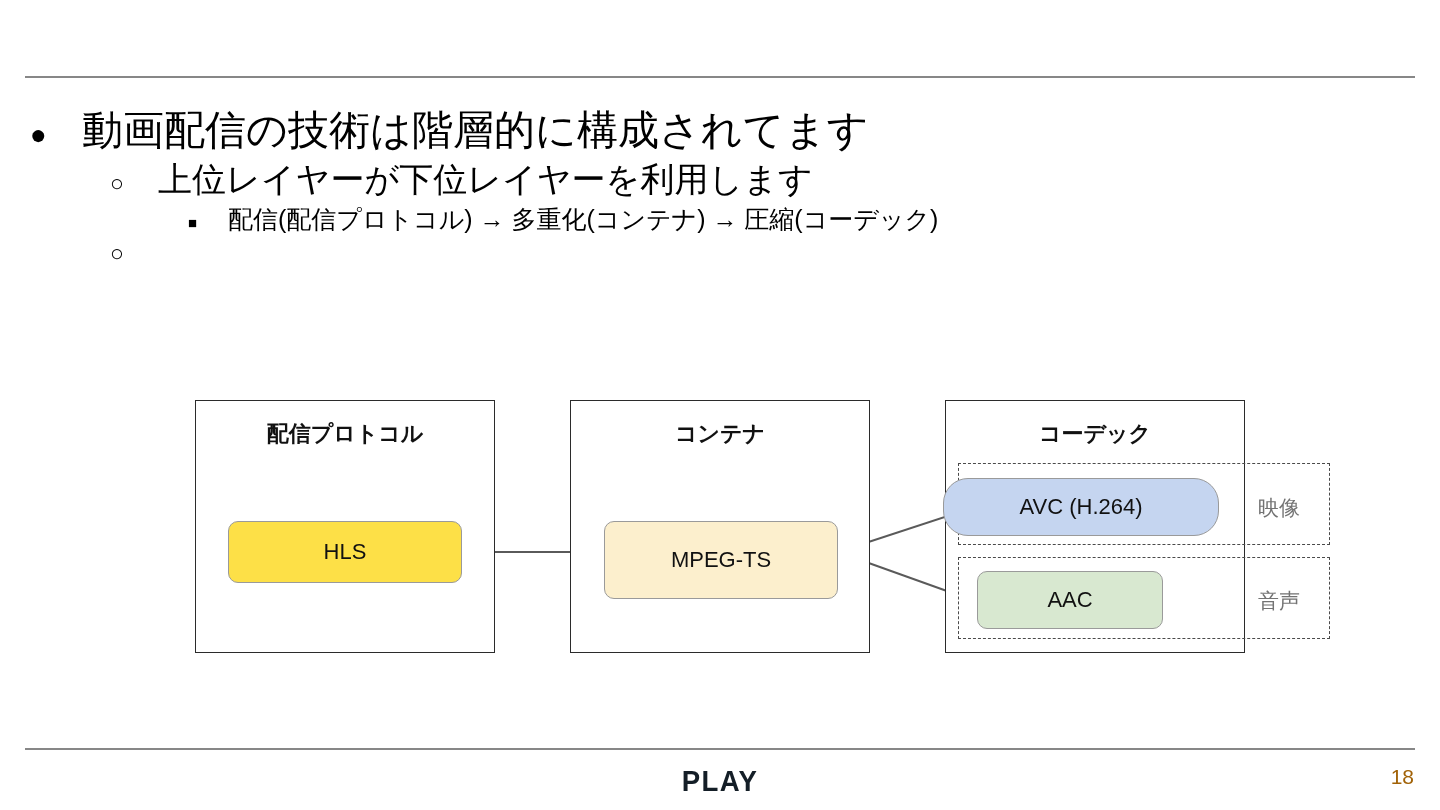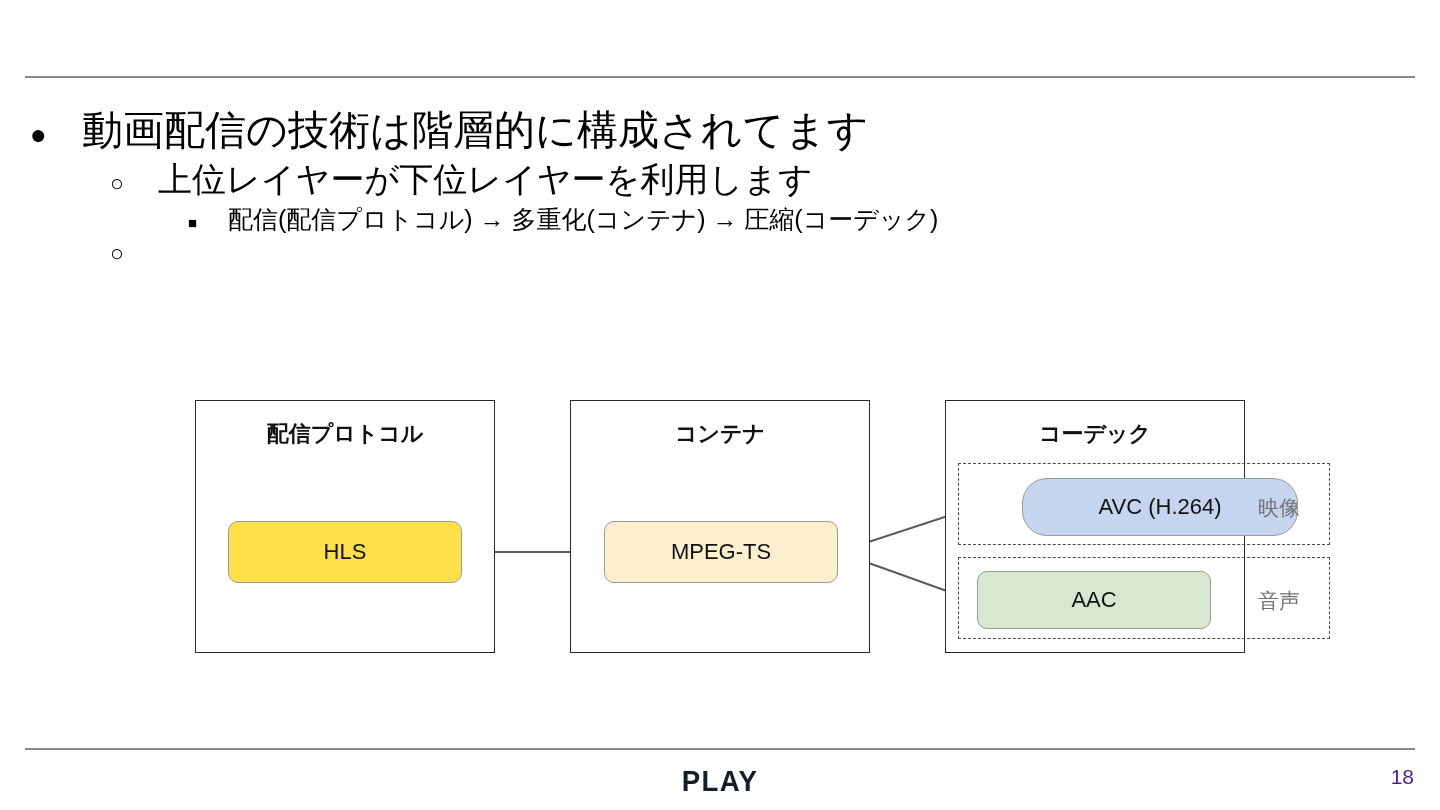--- a/index.html
+++ b/index.html
@@ -148,21 +148,21 @@
     color: #141e27;
     font-family: "Liberation Sans Narrow", "Liberation Sans", sans-serif;
     transform: scaleX(0.92);
   }
 
   .page-number {
     position: absolute;
     right: 26px;
     top: 765px;
     font-size: 21px;
-    color: #4c1d95;
+    color: #a16207;
   }
 </style>
 </head>
 <body>
 
 <div id="slide">
 
   <div class="header-rule"></div>
 
   <div class="bullets">
@@ -206,36 +206,36 @@
   <div class="layer-box" style="left:195px; top:400px; width:300px; height:253px;">
     <div class="layer-title">配信プロトコル</div>
   </div>
   <div class="node" style="left:228px; top:521px; width:234px; height:62px; background:#fde047;">
     <span>HLS</span>
   </div>
 
   <div class="layer-box" style="left:570px; top:400px; width:300px; height:253px;">
     <div class="layer-title">コンテナ</div>
   </div>
-  <div class="node" style="left:604px; top:521px; width:234px; height:62px; background:#fcefcd;">
+  <div class="node" style="left:604px; top:521px; width:234px; height:78px; background:#fcefcd;">
     <span>MPEG-TS</span>
   </div>
 
   <div class="layer-box" style="left:945px; top:400px; width:300px; height:253px;">
     <div class="layer-title">コーデック</div>
   </div>
 
   <div class="dashed-group" style="left:958px; top:463px; width:372px; height:82px;"></div>
-  <div class="node" style="left:1022px; top:478px; width:276px; height:58px; background:#c5d5f0;border-radius:25px;">
+  <div class="node" style="left:943px; top:478px; width:276px; height:58px; background:#c5d5f0;border-radius:25px;">
     <span>AVC (H.264)</span>
   </div>
   <div class="group-label" style="left:1258px; top:494px;">映像</div>
 
   <div class="dashed-group" style="left:958px; top:557px; width:372px; height:82px;"></div>
-  <div class="node" style="left:977px; top:571px; width:234px; height:58px; background:#d8e8d0;">
+  <div class="node" style="left:977px; top:571px; width:186px; height:58px; background:#d8e8d0;">
     <span>AAC</span>
   </div>
   <div class="group-label" style="left:1258px; top:587px;">音声</div>
 
   <div class="footer-rule"></div>
   <div class="play-logo">PLAY</div>
   <div class="page-number">18</div>
 
 </div>
 

